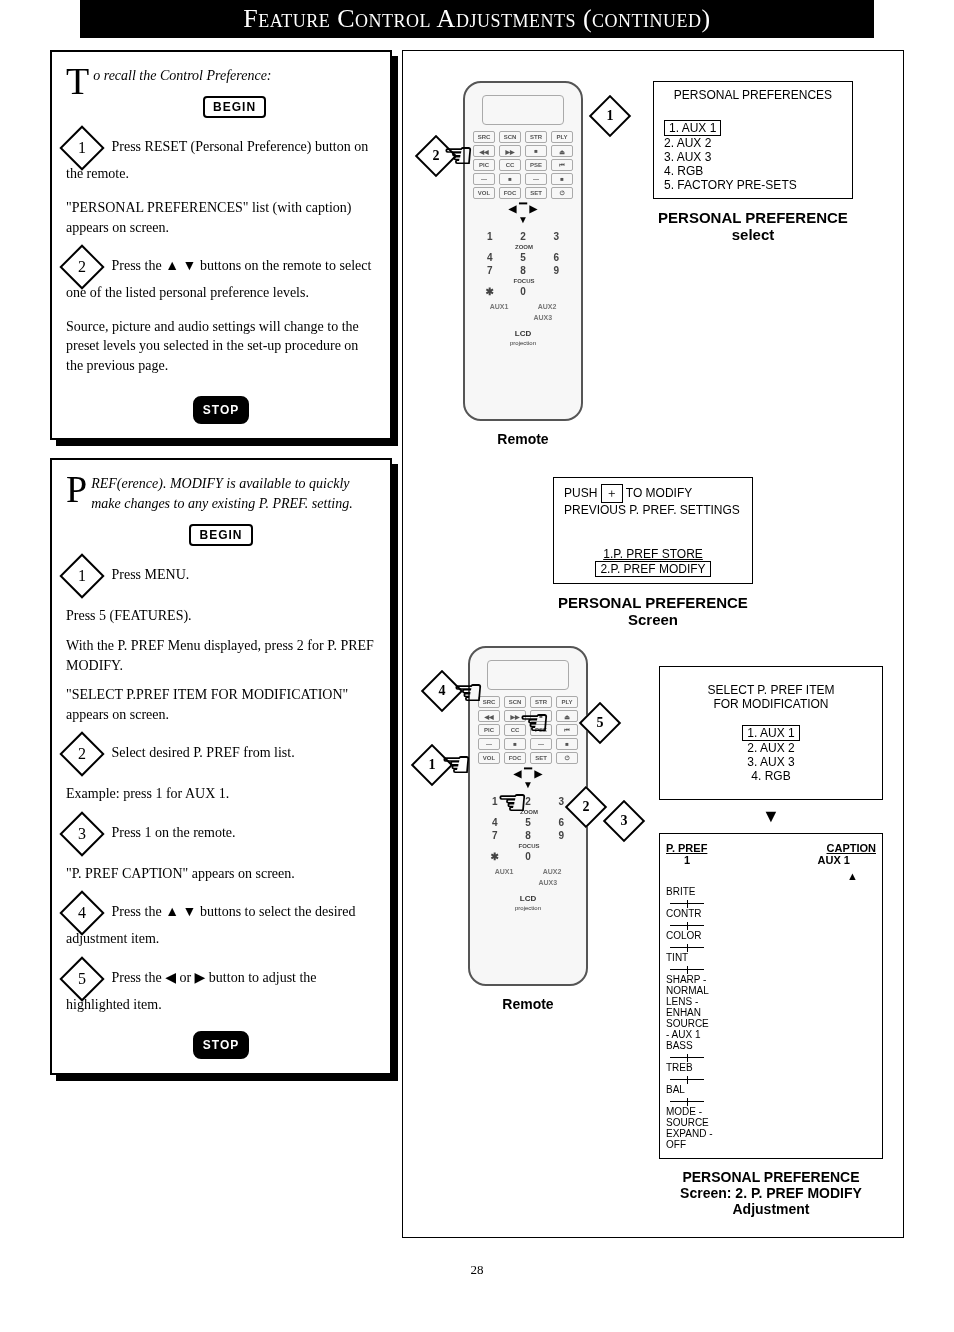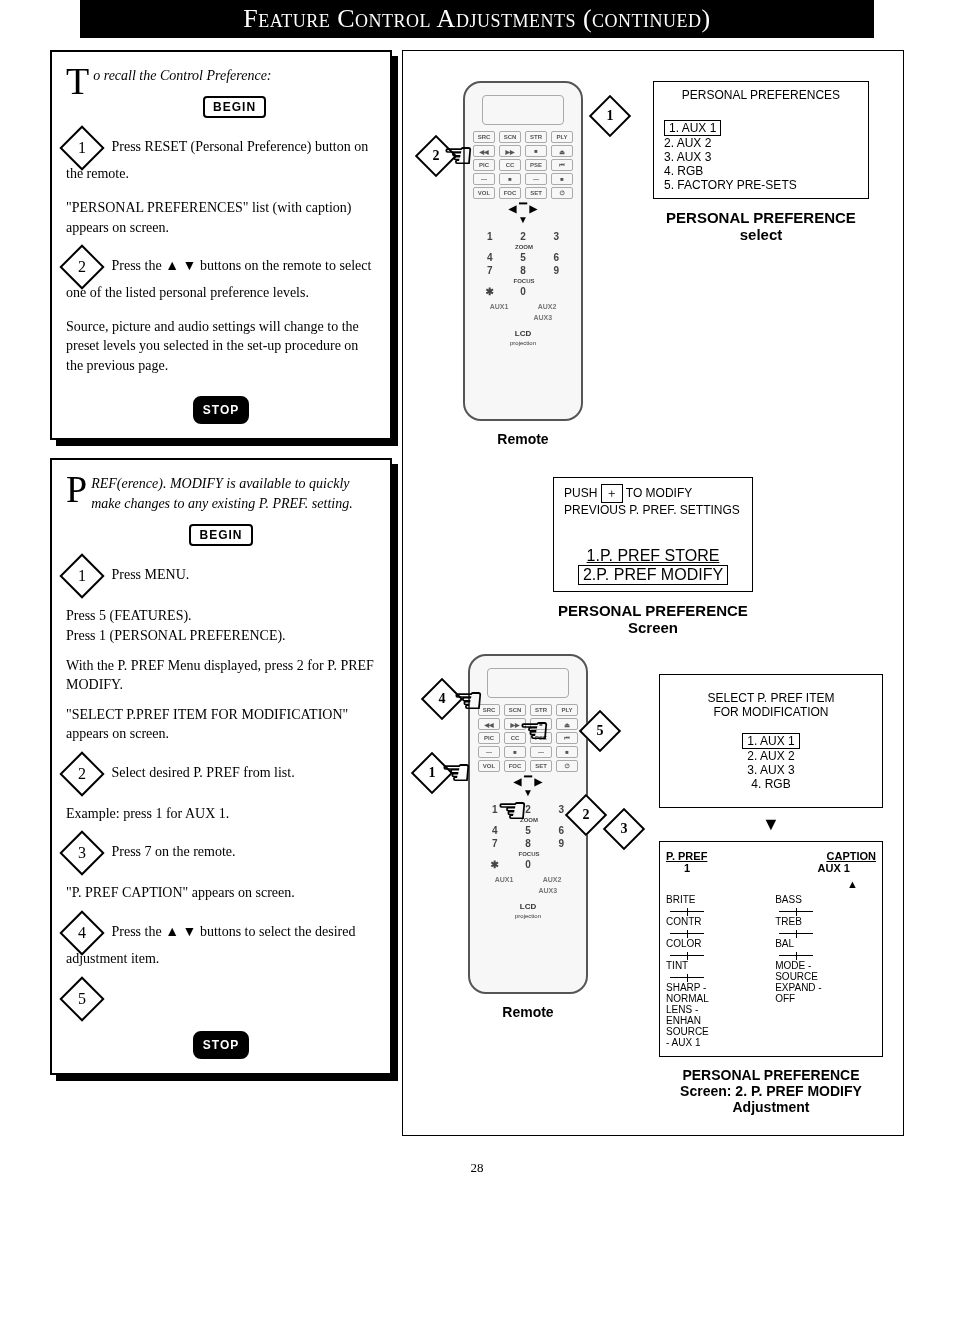--- a/index.html
+++ b/index.html
@@ -152,41 +152,41 @@
     padding: 6px 10px;
     background:#fff;
   }
   .screen-title {
     text-align:center; font-weight:bold; font-family: Arial, sans-serif;
     font-size: 15px; margin: 10px 0;
   }
   .underline { text-decoration: underline; }
   .boxedtext { border:1px solid #000; padding:0 4px; display:inline-block;}
 
-  .pref-list-1 { width: 216px; margin-left: 30px; }
+  .pref-list-1 { width: 200px; margin-left: 30px; }
   .pref-list-1 .hdr { text-align:center; margin-bottom:18px; }
 
   .row2 { margin-top: 30px; }
   .mid-screen { width: 200px; margin: 16px auto; }
   .mid-screen .top-lines { font-size: 12px; margin-bottom: 30px; }
-  .mid-screen .bottom-lines { font-size:16px; text-align:center;}
+  .mid-screen .bottom-lines { font-size:12px; text-align:center;}
 
   .row3 { display:flex; align-items:flex-start; margin-top: 18px; }
   .row3 .remote-wrap { width: 210px; }
   .side-panels { flex:1; margin-left: 26px; }
   .sel-box { margin-top: 20px; width: 190px; padding:16px; }
   .sel-box .line { text-align:center; }
   .arrow-down { text-align:center; font-size:18px; margin:6px 0; }
 
   .ppref-box {
     width: 210px; font-size: 11px; padding:8px 6px;
   }
   .ppref-box .hdrrow { display:flex; justify-content:space-between; font-weight:bold;}
   .ppref-box .hdrval { display:flex; justify-content:space-between; margin-bottom:6px; font-weight:bold;}
-  .ppref-box .cols { display:flex; justify-content:space-between; font-family: Arial, sans-serif;}
+  .ppref-box .cols { display:flex; justify-content:space-between; font-family: Arial, sans-serif; flex-direction: column;}
   .ppref-box .cols div { width: 48%; font-size: 10px; }
   .ppref-box .slider { display:inline-block; width:34px; border-top:1px solid #000; position:relative; vertical-align:middle; margin-left:4px;}
   .ppref-box .slider::before { content:""; position:absolute; left:50%; top:-4px; height:8px; border-left:1px solid #000;}
 
   .screen-caption {
     font-family: Arial, sans-serif; font-weight:bold; font-size:14px;
     text-align:center; margin-top:10px;
   }
 
   .callout {
@@ -247,43 +247,43 @@
           <em>REF(erence). MODIFY is available to quickly make changes to any existing P. PREF. setting.</em>
         </div>
         <div style="clear:both"></div>
         <div class="center"><span class="begin-pill">BEGIN</span></div>
 
         <div class="step-block">
           <span class="diamond"><span>1</span></span>
           <span class="step-text">Press MENU.</span>
         </div>
         <div>Press 5 (FEATURES).</div>
-        <div>Press 1 (PERSONAL PREFERENCE).</div>
         <div class="para">With the P. PREF Menu displayed, press 2 for P. PREF MODIFY.</div>
         <div class="para">"SELECT P.PREF ITEM FOR MODIFICATION" appears on screen.</div>
 
         <div class="step-block">
           <span class="diamond"><span>2</span></span>
           <span class="step-text">Select desired P. PREF from list.</span>
         </div>
         <div>Example: press 1 for AUX 1.</div>
 
         <div class="step-block">
           <span class="diamond"><span>3</span></span>
-          <span class="step-text">Press 7 on the remote.</span>
+          <span class="step-text">Press 1 on the remote.</span>
         </div>
         <div class="para">"P. PREF CAPTION" appears on screen.</div>
 
         <div class="step-block">
           <span class="diamond"><span>4</span></span>
           <span class="step-text">Press the ▲ ▼ buttons to select the desired adjustment item.</span>
         </div>
 
         <div class="step-block">
           <span class="diamond"><span>5</span></span>
+          <span class="step-text">Press the ◀ or ▶ button to adjust the highlighted item.</span>
         </div>
 
         <div class="center" style="margin-top:16px;">
           <span class="stop-pill">STOP</span>
         </div>
       </div>
     </div>
 
     <div class="right-col">
 

